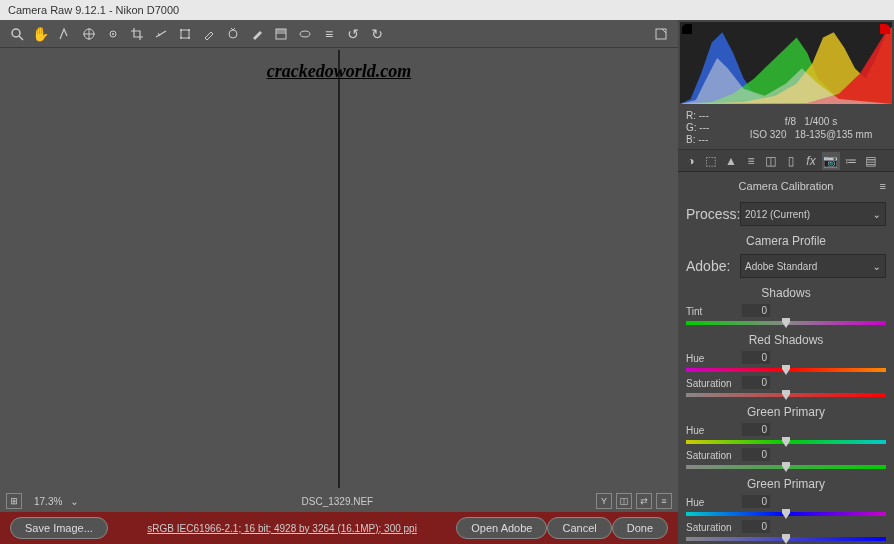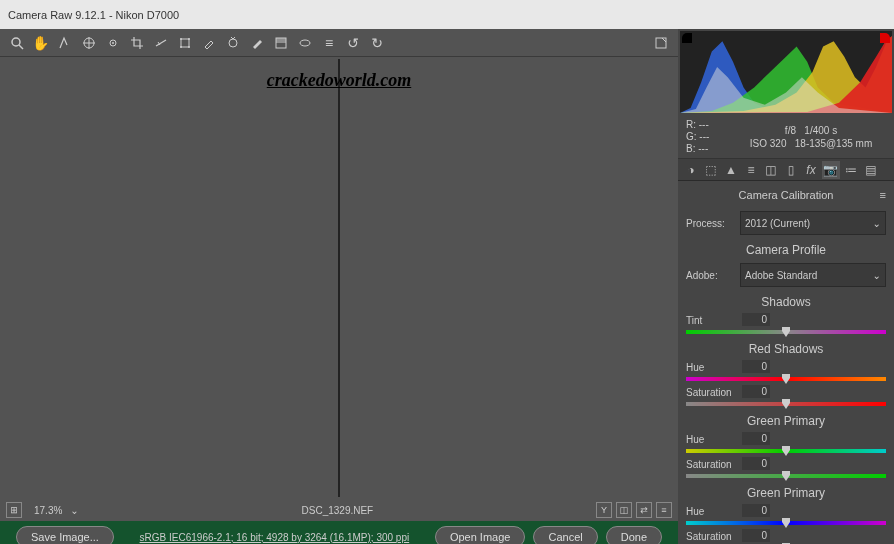--- a/index.html
+++ b/index.html
@@ -1,18 +1,18 @@
 <!DOCTYPE html>
 <html><head>
 <meta charset="utf-8">
 <style>
 * { margin: 0; padding: 0; box-sizing: border-box; font-family: "Segoe UI", Tahoma, sans-serif; }
 body { width: 894px; height: 544px; background: #3a3a3a; color: #ccc; font-size: 11px; overflow: hidden; }
 
-.title-bar { height: 29px; background: #e8e8e8; display: flex; align-items: center; padding: 0 8px; color: #333; }
+.title-bar { height: 20px; background: #e8e8e8; display: flex; align-items: center; padding: 0 8px; color: #333; }
 .title-bar span { font-size: 11px; }
 
 .app { display: flex; height: calc(100% - 20px); }
 
 .main-area { flex: 1; display: flex; flex-direction: column; background: #535353; }
 .toolbar { height: 28px; background: #535353; display: flex; align-items: center; padding: 0 6px; gap: 2px; border-bottom: 1px solid #3a3a3a; }
 .toolbar-spacer { flex: 1; }
 .tool-btn { width: 22px; height: 22px; display: flex; align-items: center; justify-content: center; cursor: pointer; color: #ccc; font-size: 14px; }
 
 .preview-wrap { flex: 1; padding: 2px; position: relative; display: flex; flex-direction: column; align-items: center; }
@@ -27,21 +27,21 @@
   border: 1px solid #222; position: relative; }
 .watermark { position: absolute; top: 10px; left: 50%; transform: translateX(-50%); color: #000; font-weight: bold; font-style: italic; font-size: 18px; text-decoration: underline; font-family: Georgia, serif; }
 
 .status-bar { height: 22px; background: #535353; display: flex; align-items: center; padding: 0 6px; gap: 8px; font-size: 10px; }
 .zoom-box { display: flex; align-items: center; gap: 4px; }
 .zoom-val { padding: 0 4px; }
 .sb-icon { width: 16px; height: 16px; border: 1px solid #888; display: flex; align-items: center; justify-content: center; font-size: 9px; }
 .sb-center { flex: 1; text-align: center; }
 .sb-right { display: flex; gap: 4px; align-items: center; }
 
-.footer { height: 32px; display: flex; align-items: center; padding: 0 16px; gap: 8px; background: #14532d; }
+.footer { height: 32px; display: flex; align-items: center; padding: 0 10px; gap: 0; background: #7f1d1d; }
 .footer-btn { padding: 4px 14px; border: 1px solid #888; border-radius: 12px; font-size: 11px; cursor: pointer; color: #ddd; background: #535353; }
 .footer-spacer { flex: 1; text-align: center; font-size: 10px; text-decoration: underline; }
 
 .side-panel { width: 216px; background: #454545; display: flex; flex-direction: column; overflow: hidden; }
 .histogram { height: 82px; background: #222; position: relative; margin: 2px; }
 .histo-warning { position: absolute; width: 10px; height: 10px; top: 2px; }
 .hw-left { left: 2px; background: #000; border-top-left-radius: 5px; }
 .hw-right { right: 2px; background: #d00; border-top-right-radius: 5px; }
 
 .info-strip { padding: 4px 8px; font-size: 10px; display: flex; align-items: center; border-bottom: 1px solid #333; }
@@ -53,21 +53,21 @@
 .tab-icon.active { background: #555; }
 
 .panel-scroll { flex: 1; overflow-y: auto; padding: 4px 8px; }
 .panel-scroll::-webkit-scrollbar { width: 6px; }
 .panel-scroll::-webkit-scrollbar-thumb { background: #666; }
 
 .section-title { text-align: center; font-size: 11px; padding: 4px 0; position: relative; }
 .section-menu { position: absolute; right: 0; top: 4px; cursor: pointer; }
 
 .form-row { display: flex; align-items: center; gap: 6px; margin: 6px 0; }
-.form-row label { width: 48px; font-size: 10px; text-align: left; }
+.form-row label { width: 48px; font-size: 14px; text-align: left; }
 .dropdown { flex: 1; height: 24px; background: #3a3a3a; border: 1px solid #2a2a2a; font-size: 10px; padding: 0 4px; display: flex; align-items: center; justify-content: space-between; cursor: pointer; }
 .dropdown::after { content: "⌄"; font-size: 10px; }
 
 .group-header { text-align: center; font-size: 12px; margin: 8px 0 4px; color: #ccc; }
 .slider-row { display: flex; align-items: flex-end; gap: 6px; margin: 4px 0; }
 .slider-row label { width: 50px; font-size: 10px; }
 .slider-row .val { width: 28px; font-size: 10px; text-align: right; background: #3a3a3a; padding: 1px 3px; }
 .slider-track { flex: 1; height: 4px; position: relative; cursor: pointer; }
 .slider-thumb { position: absolute; top: -3px; width: 8px; height: 10px; background: #ccc; transform: translateX(-50%); clip-path: polygon(50% 100%, 0 40%, 0 0, 100% 0, 100% 40%); }
 
@@ -194,21 +194,21 @@
         <div class="sb-icon">Y</div>
         <div class="sb-icon">◫</div>
         <div class="sb-icon">⇄</div>
         <div class="sb-icon">≡</div>
       </div>
     </div>
 
     <div class="footer">
       <div class="footer-btn">Save Image...</div>
       <div class="footer-spacer">sRGB IEC61966-2.1; 16 bit; 4928 by 3264 (16.1MP); 300 ppi</div>
-      <div class="footer-btn">Open Image</div>
+      <div class="footer-btn">Open Adobe</div>
       <div class="footer-btn">Cancel</div>
       <div class="footer-btn">Done</div>
     </div>
   </div>
 
   <div class="side-panel">
     <div class="histogram">
       <div class="histo-warning hw-left"></div>
       <div class="histo-warning hw-right"></div>
       <svg class="histo-svg" viewBox="0 0 200 80" preserveAspectRatio="none">

